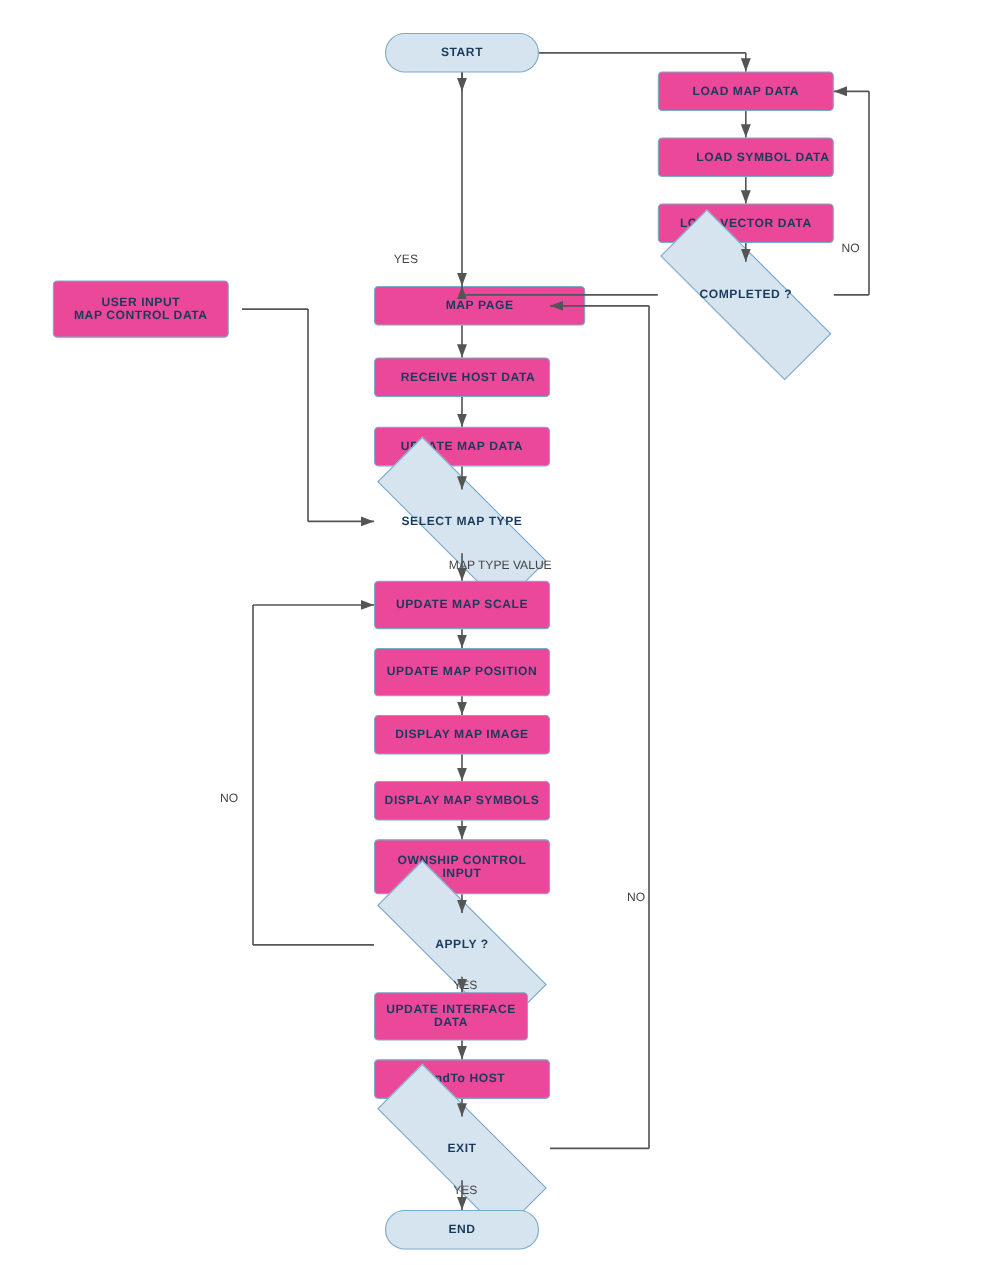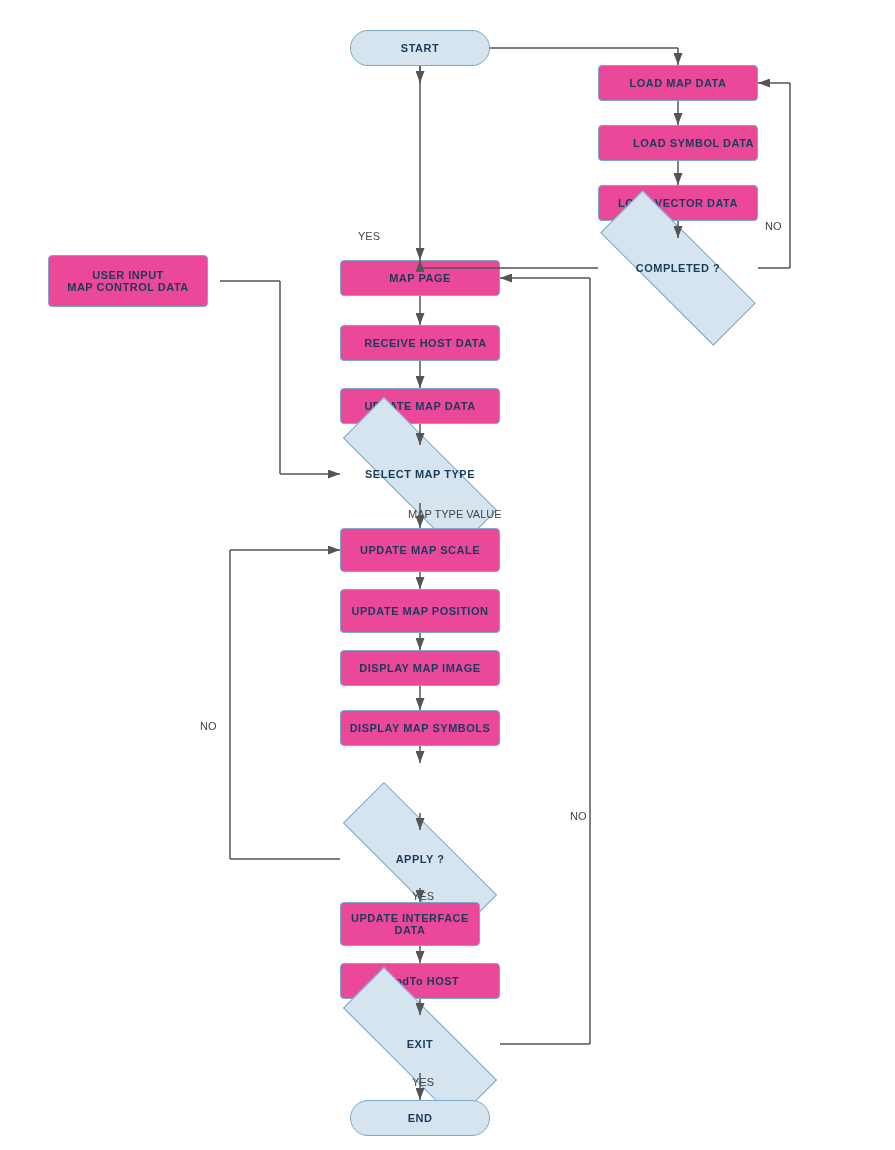--- a/index.html
+++ b/index.html
@@ -108,21 +108,21 @@
   <div class="diamond-container" style="left:598px; top:238px; width:160px; height:60px;">
     <div class="diamond"></div>
     <span class="diamond-text">COMPLETED ?</span>
   </div>
 
   <div class="box-rect" style="left:48px; top:255px; width:160px; height:52px;">
     <span style="white-space:pre-line;">USER INPUT
 MAP CONTROL DATA</span>
   </div>
 
-  <div class="box-rect" style="left:340px; top:260px; width:160px; height:36px;">
+  <div class="box-rect" style="left:340px; top:260px; width:192px; height:36px;">
     <span>MAP PAGE</span>
   </div>
 
   <div class="box-rect" style="left:340px; top:325px; width:160px; height:36px;padding-left:11px;">
     <span>RECEIVE HOST DATA</span>
   </div>
 
   <div class="box-rect" style="left:340px; top:388px; width:160px; height:36px;">
     <span>UPDATE MAP DATA</span>
   </div>
@@ -145,20 +145,24 @@
   </div>
 
   <div class="box-rect" style="left:340px; top:650px; width:160px; height:36px;">
     <span>DISPLAY MAP IMAGE</span>
   </div>
 
   <div class="box-rect" style="left:340px; top:710px; width:160px; height:36px;">
     <span>DISPLAY MAP SYMBOLS</span>
   </div>
 
+  <div class="box-rect" style="left:340px; top:763px; width:160px; height:50px;">
+    <span style="white-space:pre-line;">OWNSHIP CONTROL
+INPUT</span>
+  </div>
 
   <div class="diamond-container" style="left:340px; top:830px; width:160px; height:58px;">
     <div class="diamond"></div>
     <span class="diamond-text">APPLY ?</span>
   </div>
 
   <div class="box-rect" style="left:340px; top:902px; width:140px; height:44px;">
     <span>UPDATE INTERFACE DATA</span>
   </div>
 

